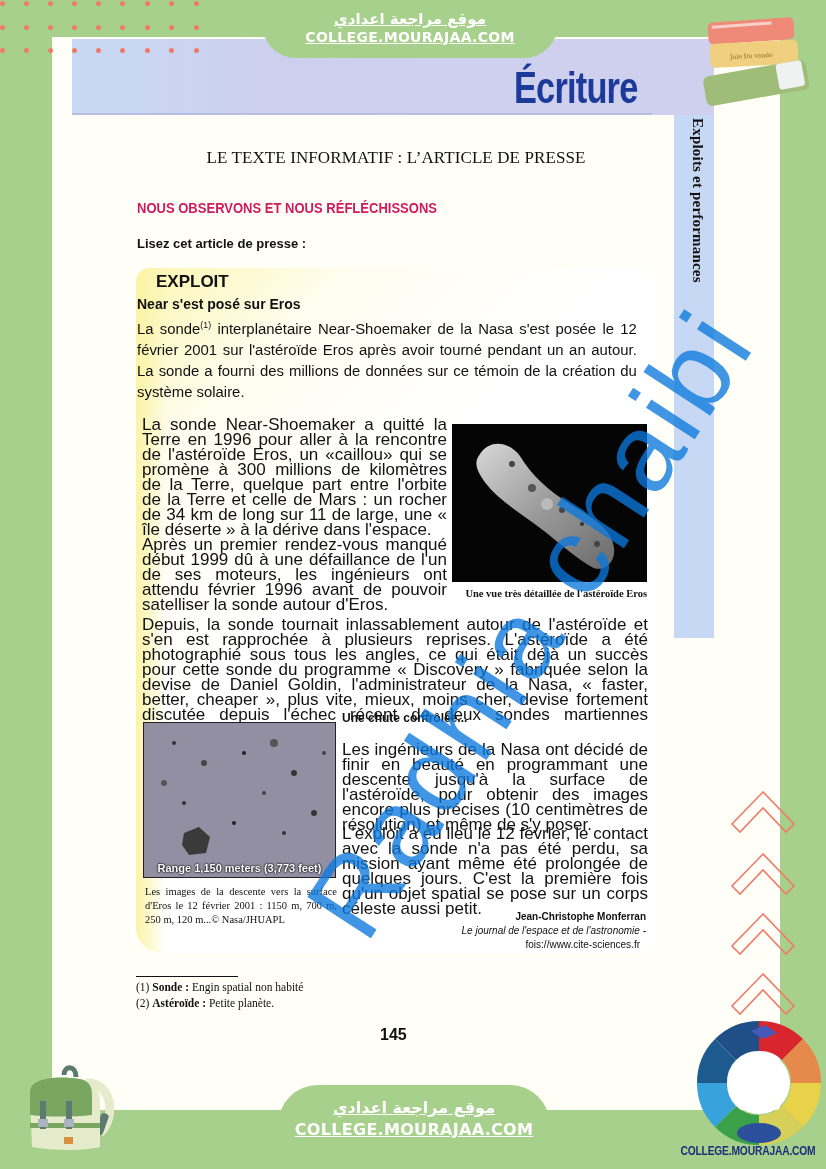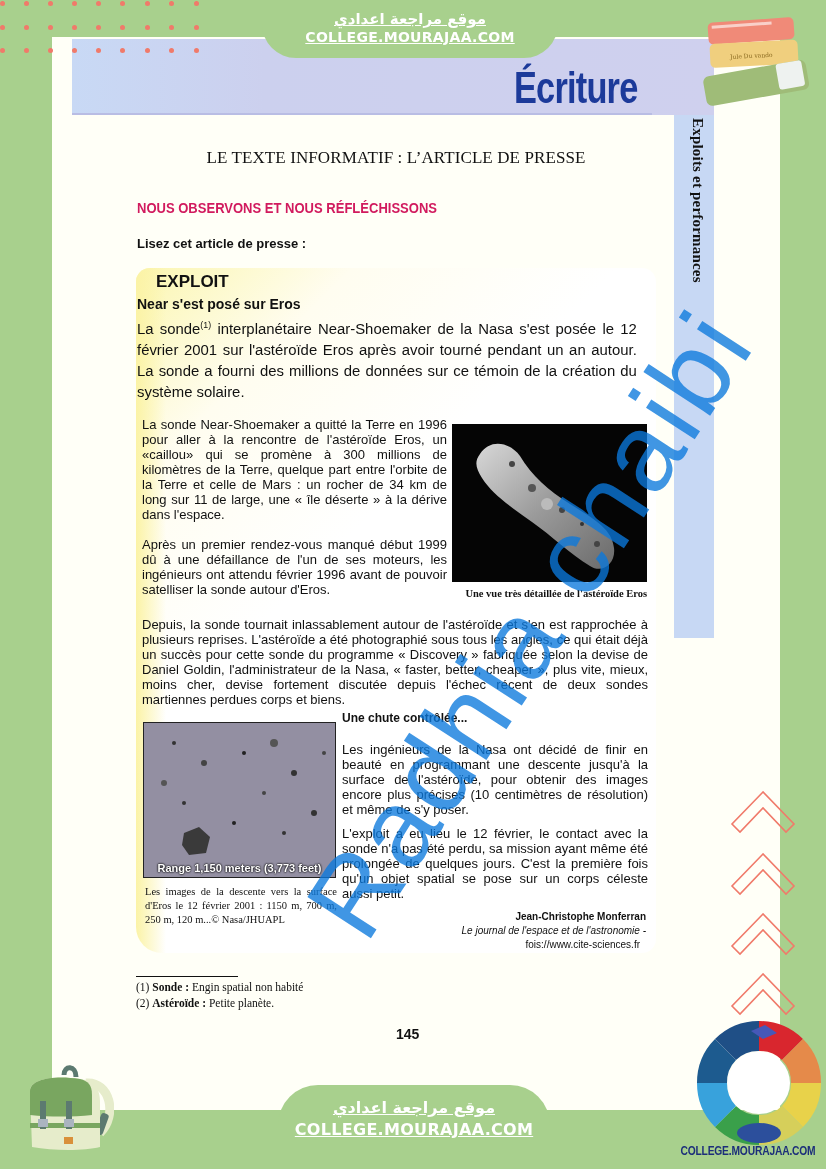--- a/index.html
+++ b/index.html
@@ -40,21 +40,21 @@
   .article-box { position: absolute; left: 136px; top: 268px; width: 520px; height: 685px;
     background: linear-gradient(135deg, #fbf6b0 0%, #fffdf0 18%, #ffffff 40%, #ffffff 100%);
     border-radius: 14px 14px 14px 26px; }
   .article-fade { position: absolute; left: 136px; top: 268px; width: 30px; height: 685px; background: linear-gradient(to right, #fbf3a6, rgba(255,255,255,0)); border-radius: 14px 0 0 26px; }
 
   .exploit-label { position: absolute; left: 156px; top: 272px; font-weight: bold; font-size: 17px; }
   .headline { position: absolute; left: 137px; top: 296px; font-weight: bold; font-size: 14px; }
   .lede { position: absolute; left: 137px; top: 315px; width: 510px; font-size: 15.2px; line-height: 21px; text-align: justify; transform: scaleX(0.98); transform-origin: left; }
   .lede sup { font-size: 9px; vertical-align: 6px; }
 
-  .body-text { position: absolute; font-size: 13px; line-height: 15px; text-align: justify; color: #111; }
+  .body-text { position: absolute; font-size: 17px; line-height: 15px; text-align: justify; color: #111; }
   .p1 { left: 142px; top: 417px; width: 305px; }
   .p2 { left: 142px; top: 537px; width: 305px; }
   .p3 { left: 142px; top: 617px; width: 506px; }
   .p4-title { left: 342px; top: 711px; font-weight: bold; font-size: 12px; }
   .p4 { left: 342px; top: 742px; width: 306px; }
   .p5 { left: 342px; top: 826px; width: 306px; }
 
   .eros-photo { position: absolute; left: 452px; top: 424px; width: 195px; height: 158px; background: #050505; overflow: hidden; }
   .eros-caption { position: absolute; left: 452px; top: 588px; width: 195px; text-align: right; font-family: "Liberation Serif", serif; font-weight: bold; font-size: 10.5px; }
 
@@ -64,21 +64,21 @@
 
   .signature { position: absolute; left: 440px; top: 910px; width: 206px; text-align: right; font-size: 10px; line-height: 14px; }
   .sig-name { font-weight: bold; }
   .sig-source { font-style: italic; }
   .sig-url { padding-right: 6px; }
 
   .footnote-rule { position: absolute; left: 136px; top: 976px; width: 102px; height: 1px; background: #111; }
   .footnotes { position: absolute; left: 136px; top: 979px; font-family: "Liberation Serif", serif; font-size: 11.5px; line-height: 16px; }
   .footnotes b { font-weight: bold; }
 
-  .page-number { position: absolute; left: 396px; top: 1026px; font-weight: bold; font-size: 14px; }
+  .page-number { position: absolute; left: 380px; top: 1026px; font-weight: bold; font-size: 16px; }
 
   .watermark { position: absolute; left: 170px; top: 560px; font-family: "Liberation Sans", sans-serif; font-size: 110px; color: rgba(10,120,220,0.78); transform: rotate(-57deg); transform-origin: center; white-space: nowrap; letter-spacing: 4px; pointer-events: none; font-weight: normal; }
 
   .books { position: absolute; left: 700px; top: 10px; width: 118px; height: 110px; }
   .chevrons { position: absolute; left: 730px; top: 788px; width: 66px; height: 230px; }
   .logo-ring { position: absolute; left: 696px; top: 1020px; width: 126px; height: 126px; }
   .logo-text { position: absolute; left: 666px; top: 1144px; width: 160px; text-align: center; font-weight: bold; font-size: 12.5px; color: #1c2e7a; transform: scaleX(0.82); transform-origin: center; letter-spacing: -0.2px; }
   .backpack { position: absolute; left: 14px; top: 1055px; width: 100px; height: 100px; }
 </style>
 </head>

